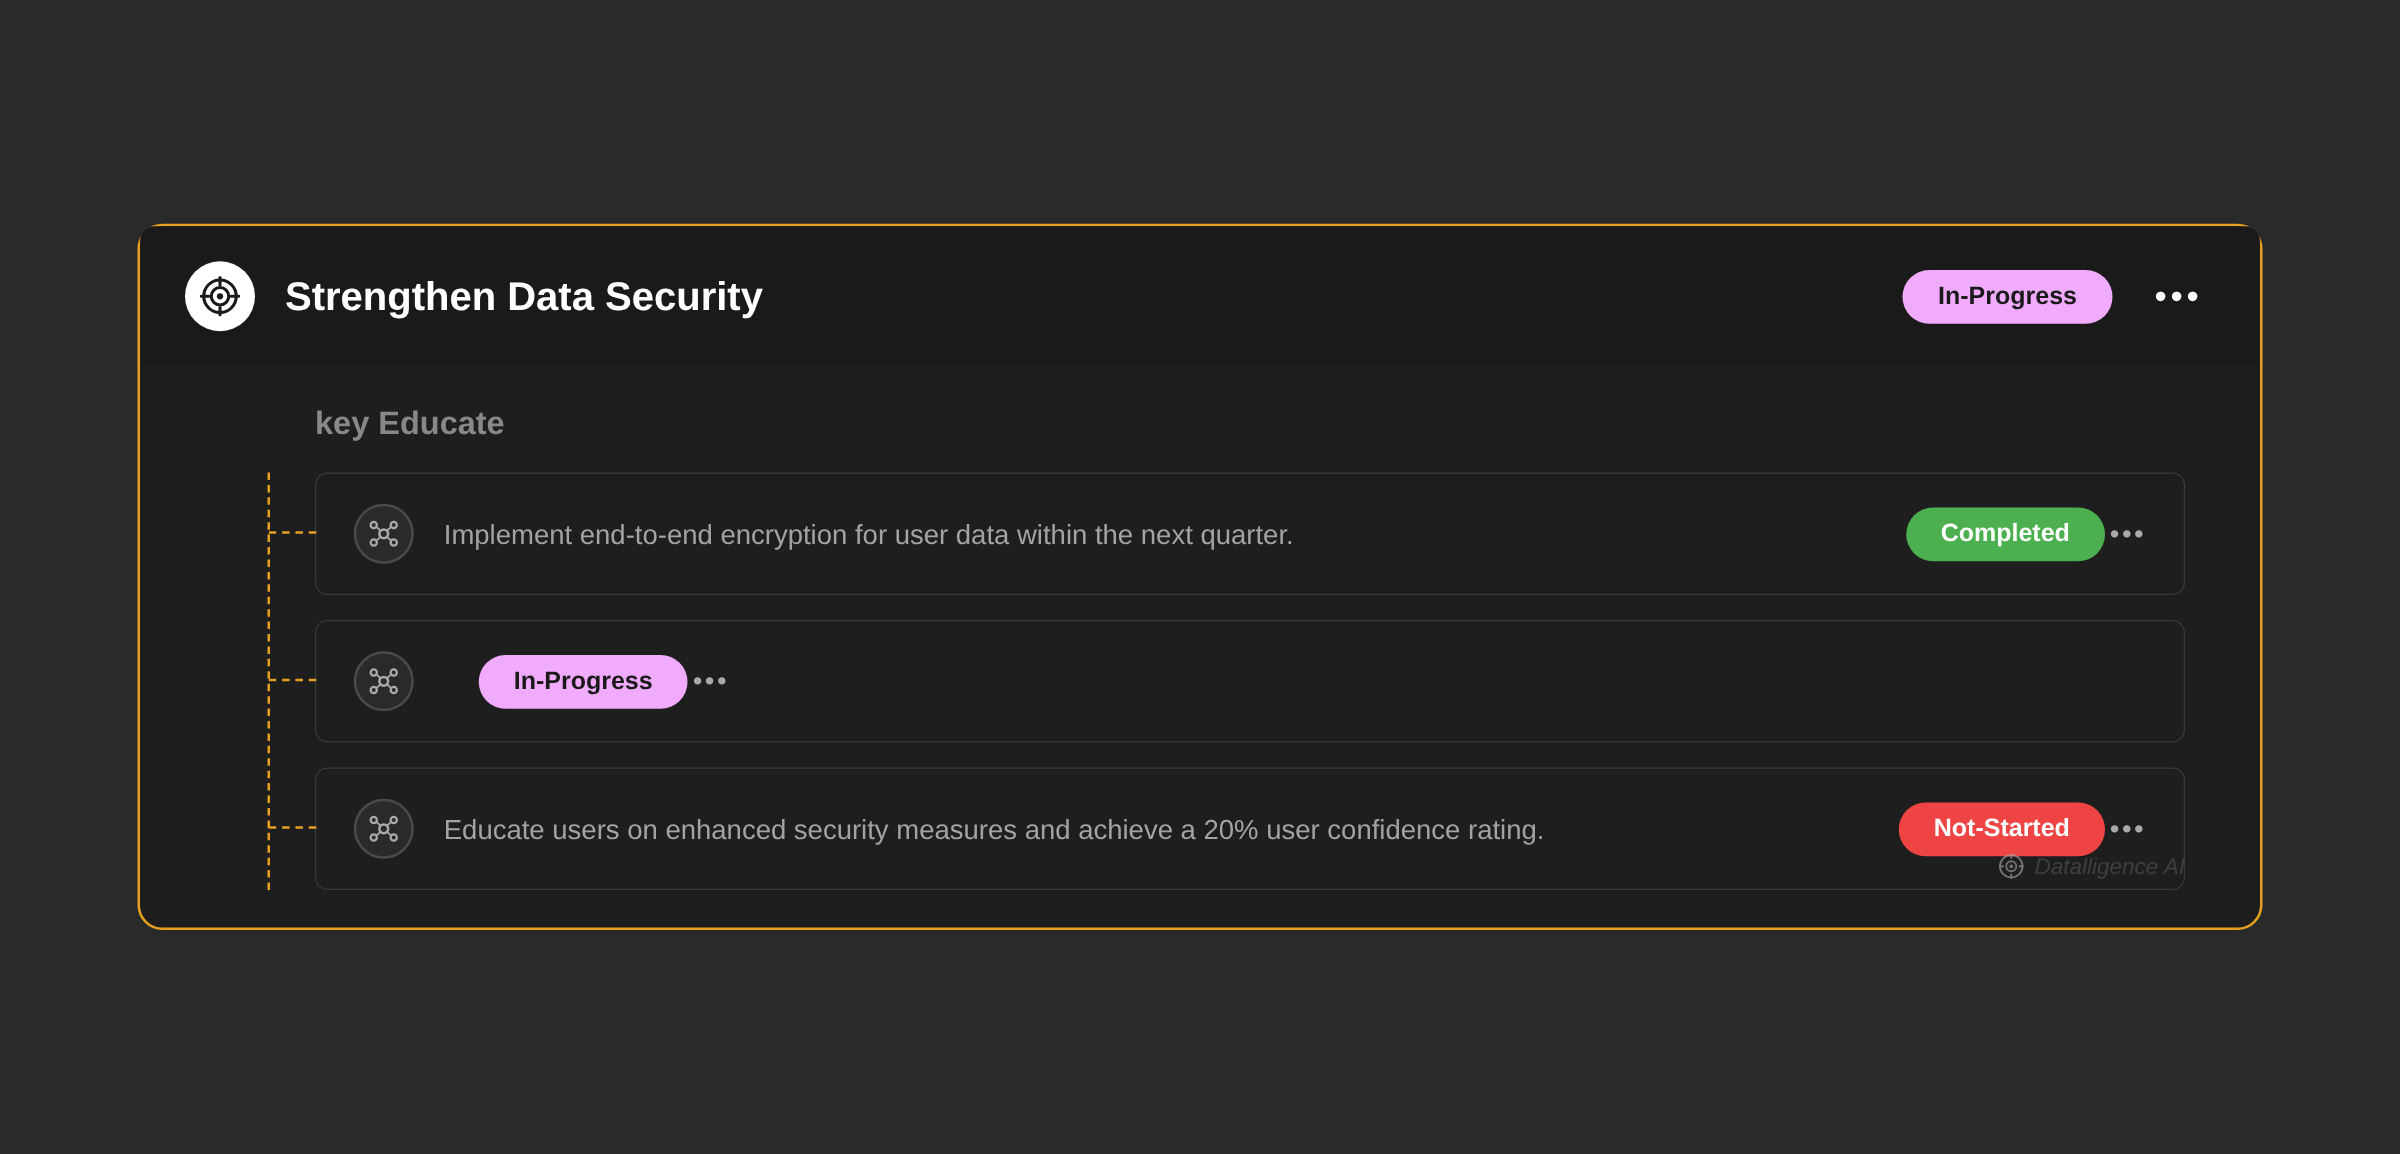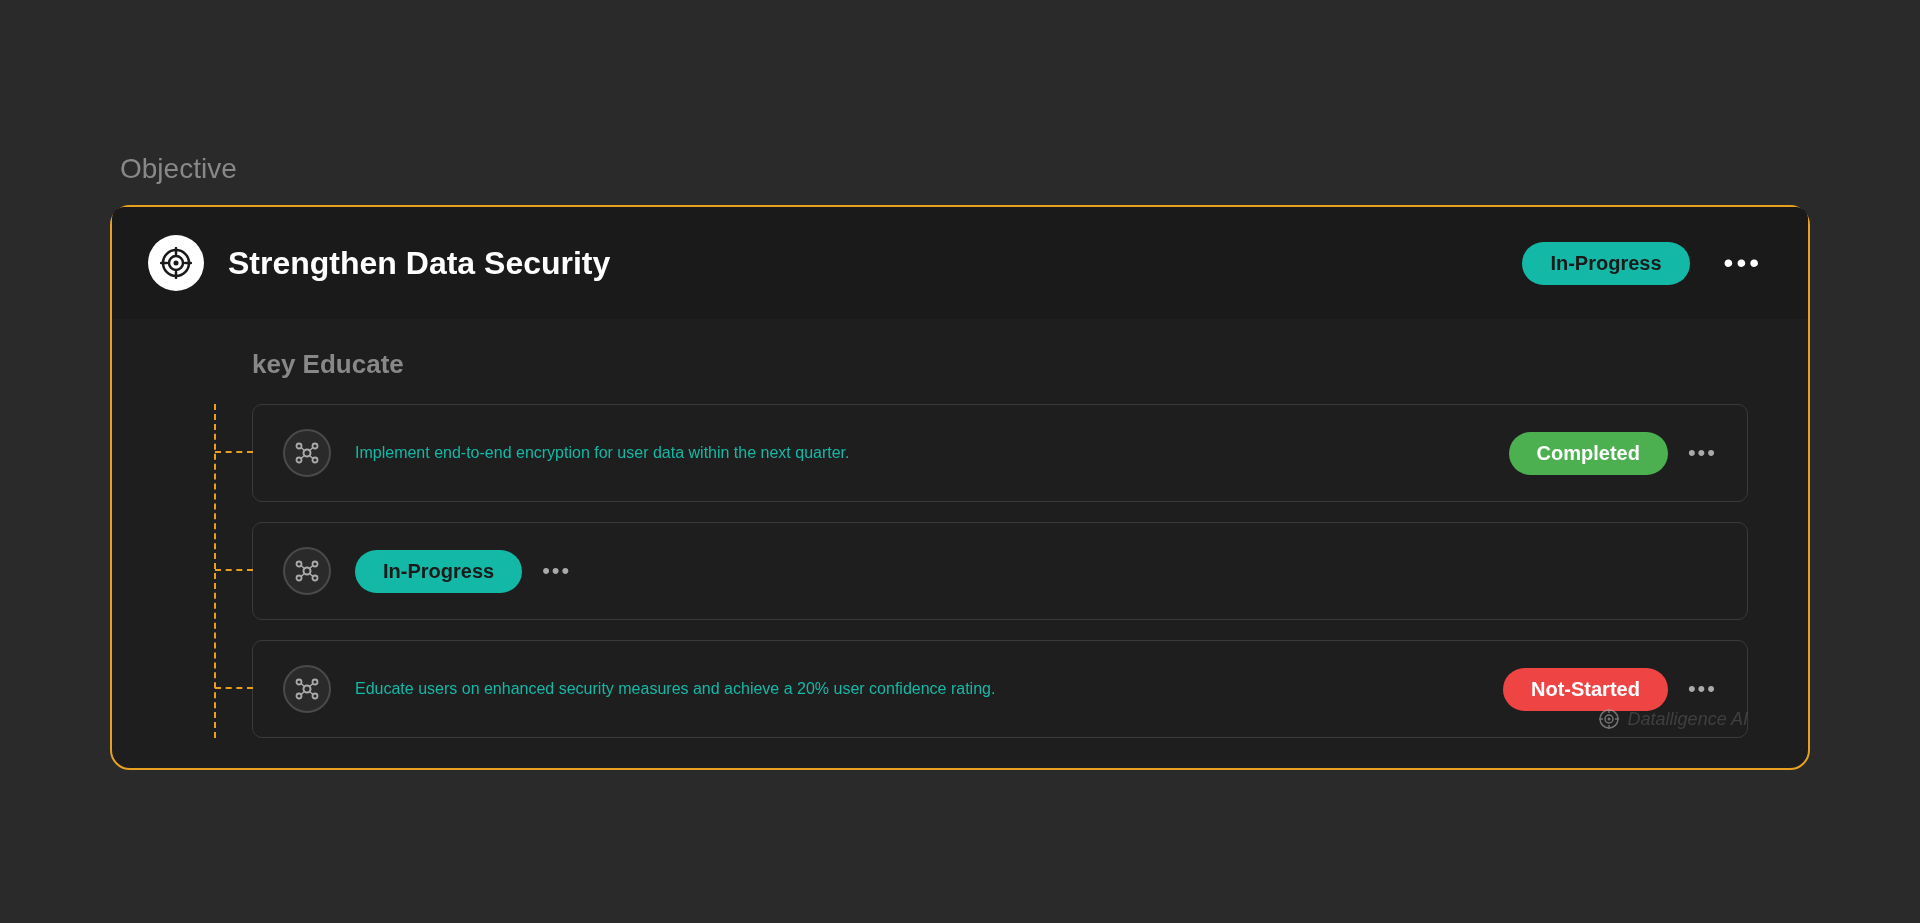--- a/index.html
+++ b/index.html
@@ -74,22 +74,23 @@
 
     .status-badge {
       padding: 10px 28px;
       border-radius: 30px;
       font-size: 20px;
       font-weight: 600;
       white-space: nowrap;
     }
 
     .status-in-progress {
-      background-color: #14b8a6;
+      background-color: #f0abfc;
       color: #1a1a1a;
+      margin-left: 28px;
     }
 
     .status-completed {
       background-color: #4caf50;
       color: #fff;
     }
 
     .status-not-started {
       background-color: #ef4444;
       color: #fff;
@@ -171,29 +172,29 @@
       flex-shrink: 0;
     }
 
     .kr-icon svg {
       width: 26px;
       height: 26px;
     }
 
     .kr-text {
       flex: 1;
-      color: #14b8a6;
-      font-size: 16px;
+      color: #a3a3a3;
+      font-size: 22px;
       line-height: 1.5;
     }
 
     .kr-actions {
       display: flex;
       align-items: center;
-      gap: 20px;
+      gap: 4px;
       flex-shrink: 0;
     }
 
     .kr-dots {
       color: #aaa;
       font-size: 22px;
       letter-spacing: 2px;
       cursor: pointer;
     }
 
@@ -217,21 +218,20 @@
     .brand-watermark span {
       opacity: 0.6;
       font-style: italic;
     }
   </style>
 </head>
 <body>
 
 <div class="page-container">
 
-  <div class="section-label">Objective</div>
 
   <div class="objective-card">
 
     <div class="objective-header">
       <div class="objective-icon">
 
         <svg viewBox="0 0 32 32" fill="none" xmlns="http://www.w3.org/2000/svg">
           <circle cx="16" cy="16" r="13" stroke="#1a1a1a" stroke-width="2.5"></circle>
           <circle cx="16" cy="16" r="7" stroke="#1a1a1a" stroke-width="2.5"></circle>
           <circle cx="16" cy="16" r="2.5" fill="#1a1a1a"></circle>

